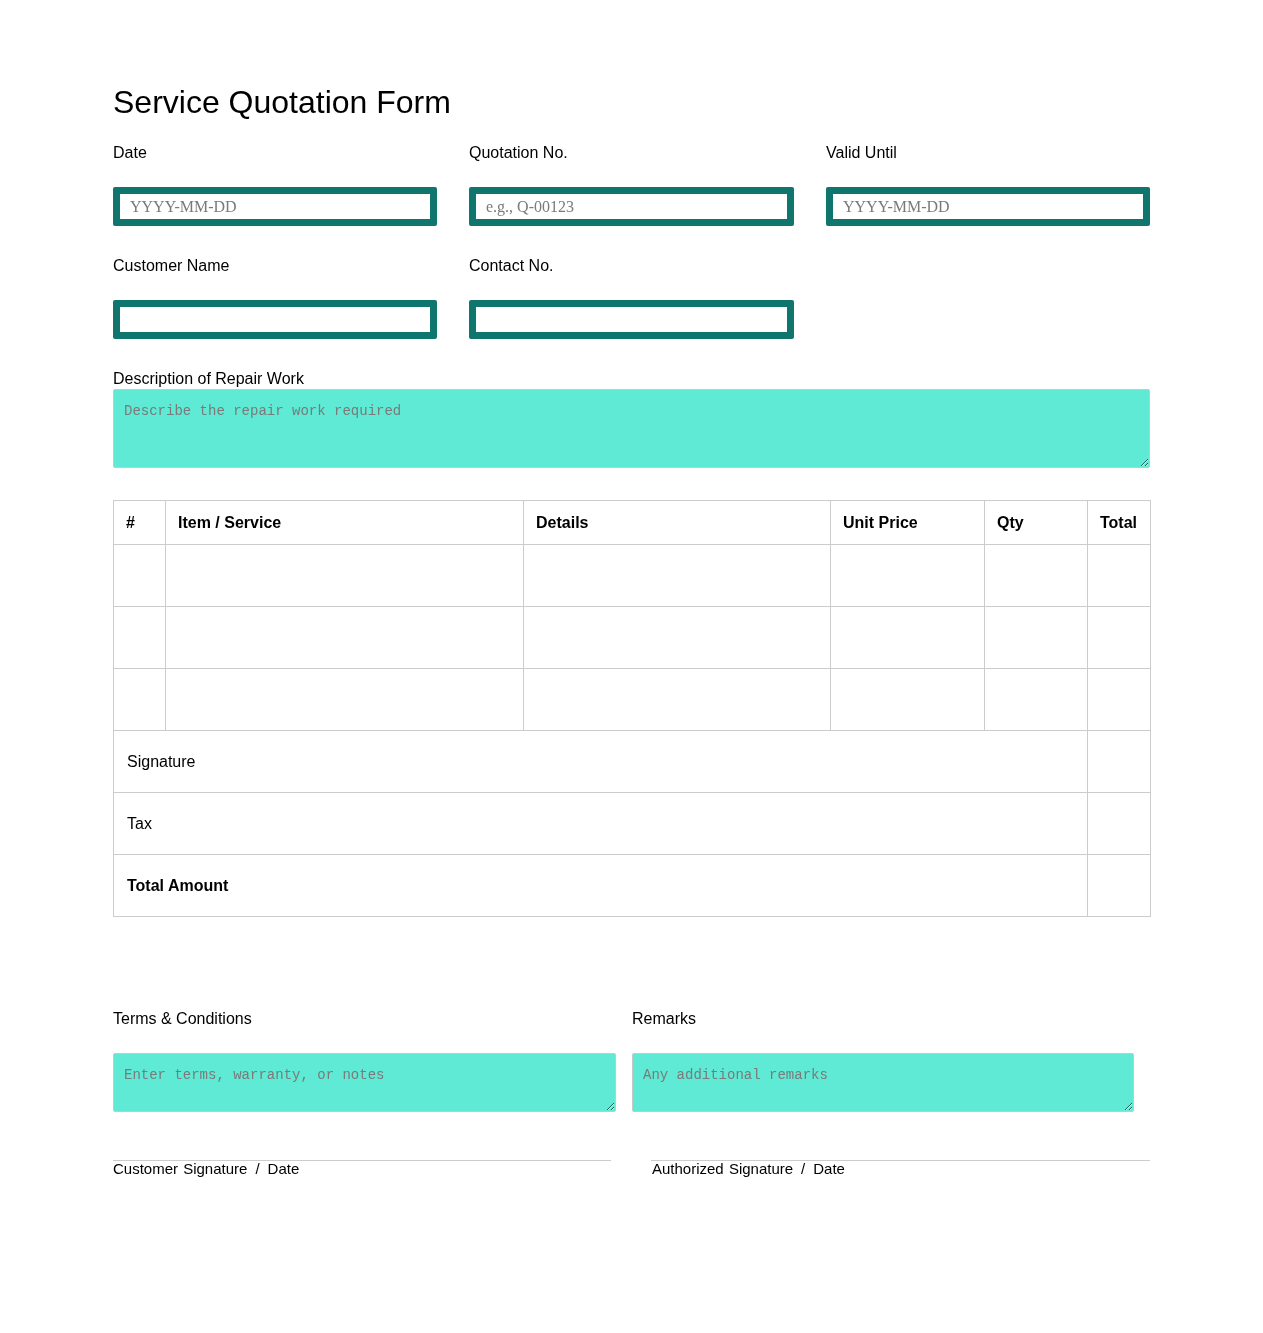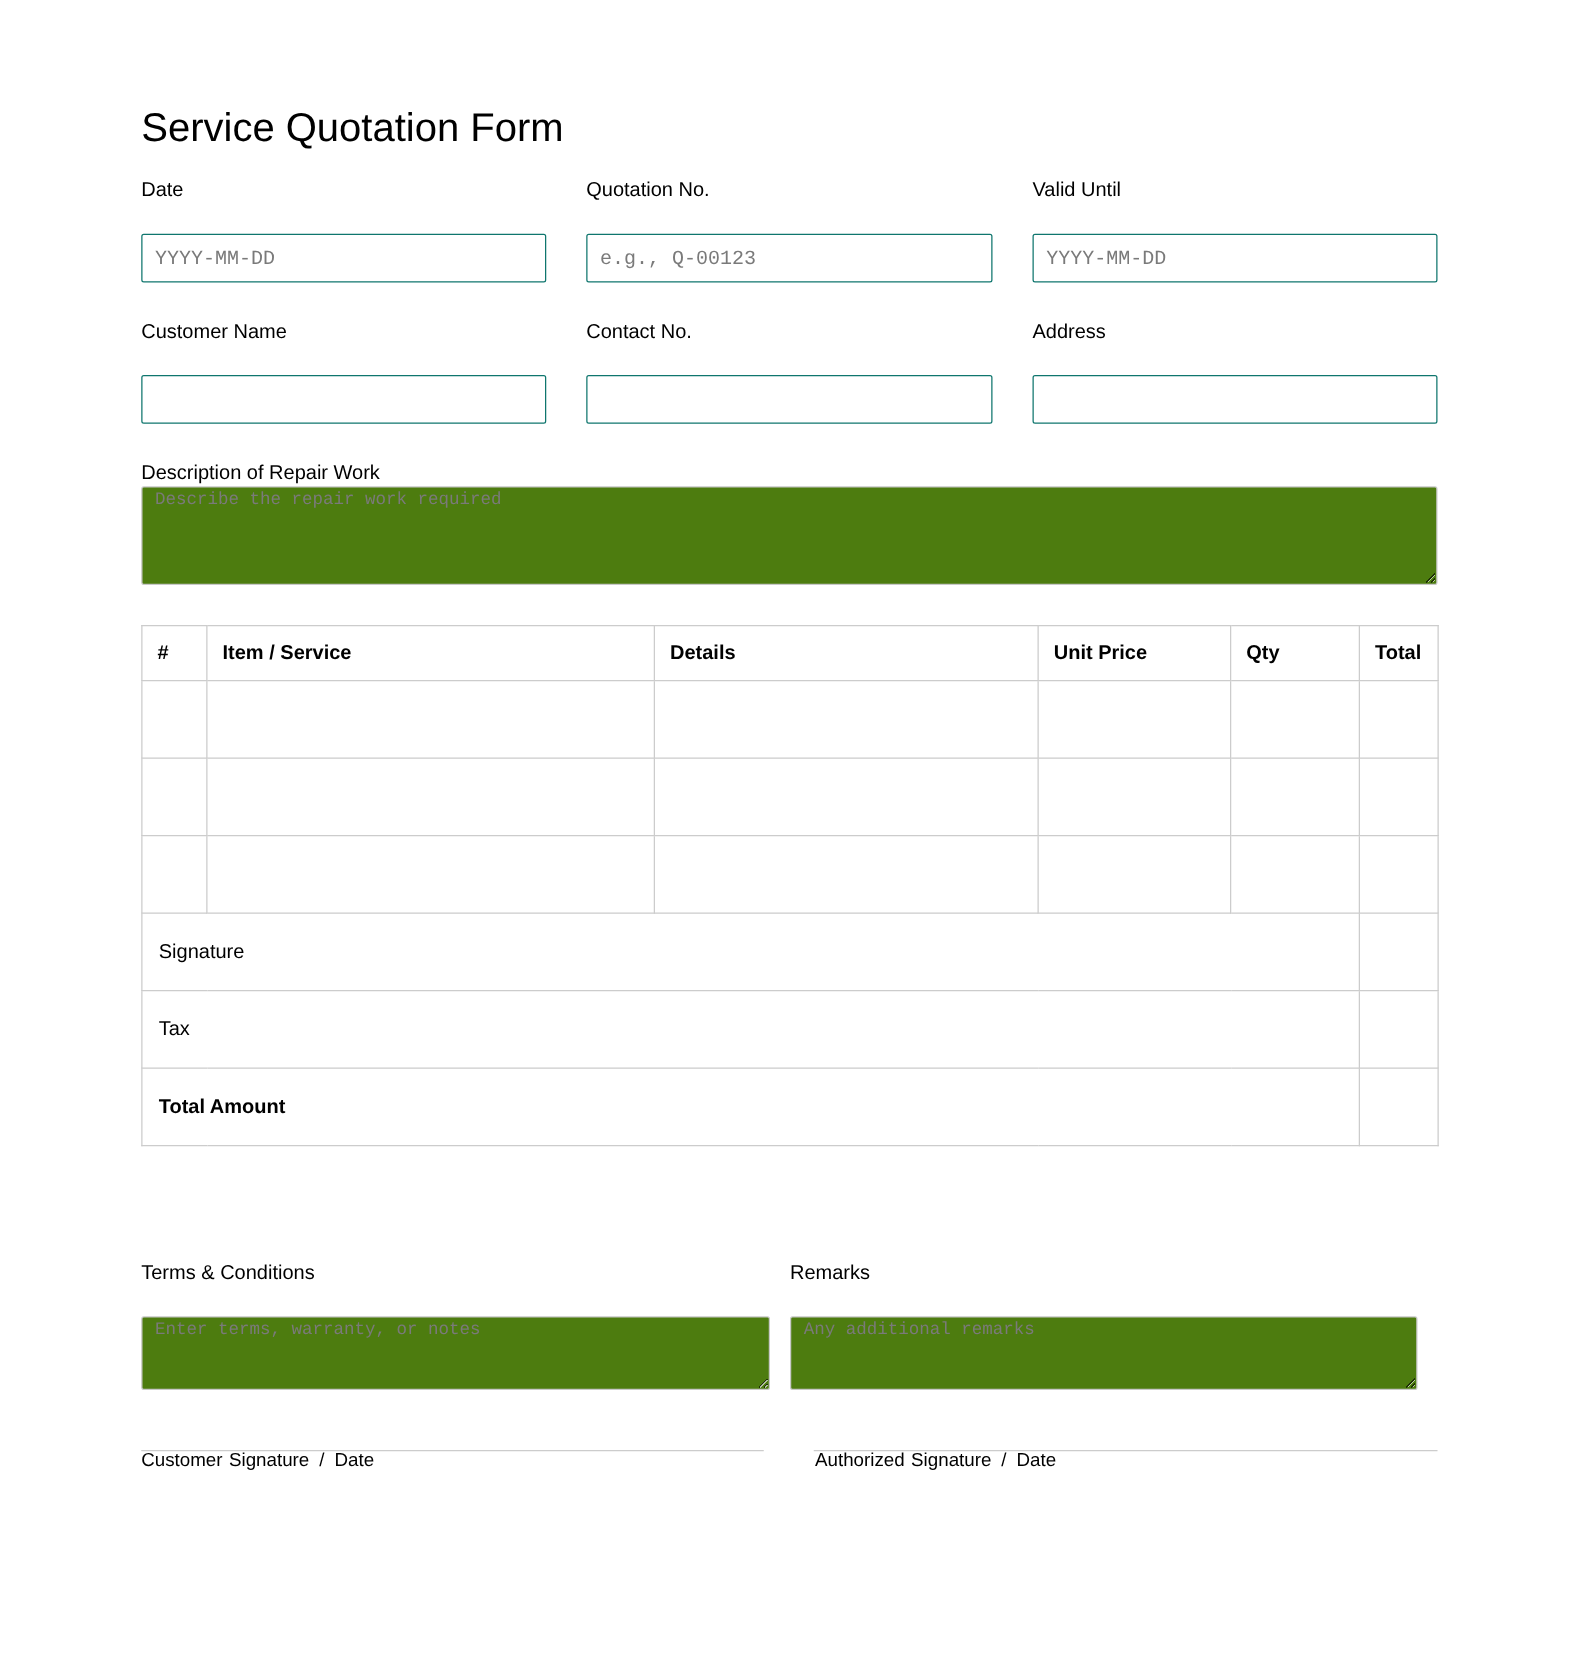--- a/index.html
+++ b/index.html
@@ -47,48 +47,48 @@
       font-size: 16px;
       line-height: 18px;
       height: 18px;
       white-space: nowrap;
     }
     .text-input {
       display: block;
       margin-top: 25px;
       width: 100%;
       height: 39px;
-      border: 1px solid #0f766e;
+      border: 7px solid #0f766e;
       border-radius: 2px;
       padding: 0 10px;
-      font-family: Liberation Mono, monospace;
+      font-family: Liberation Serif, serif;
       font-size: 16px;
       color: #000;
       background: #fff;
       outline: none;
     }
     .text-input::placeholder { color: #7a7a7a; }
     .desc-block {
       position: absolute;
       top: 370px;
       left: 0;
       width: 1037px;
     }
     .desc-block .field-label { height: 18px; }
     textarea {
       display: block;
       width: 100%;
       border: 1px solid #c8c8c8;
       border-radius: 2px;
-      padding: 0 10px;
+      padding: 11px 10px;
       font-family: "Liberation Mono", monospace;
       font-size: 14px;
       line-height: 20px;
       color: #000;
-      background: #4d7c0f;
+      background: #5eead4;
       resize: both;
       outline: none;
     }
     textarea::placeholder { color: #7a7a7a; }
     .desc-textarea {
       margin-top: 1px;
       height: 79px;
     }
     .quote-table {
       position: absolute;
@@ -168,24 +168,20 @@
     </div>
   </div>
 
   <div class="grid-row row2">
     <div>
       <label class="field-label">Customer Name</label>
       <input class="text-input" type="text" style="">
     </div>
     <div>
       <label class="field-label">Contact No.</label>
-      <input class="text-input" type="text" style="">
-    </div>
-    <div>
-      <label class="field-label">Address</label>
       <input class="text-input" type="text" style="">
     </div>
   </div>
 
   <div class="desc-block">
     <label class="field-label">Description of Repair Work</label>
     <textarea class="desc-textarea" placeholder="Describe the repair work required" style=""></textarea>
   </div>
 
   <table class="quote-table">

